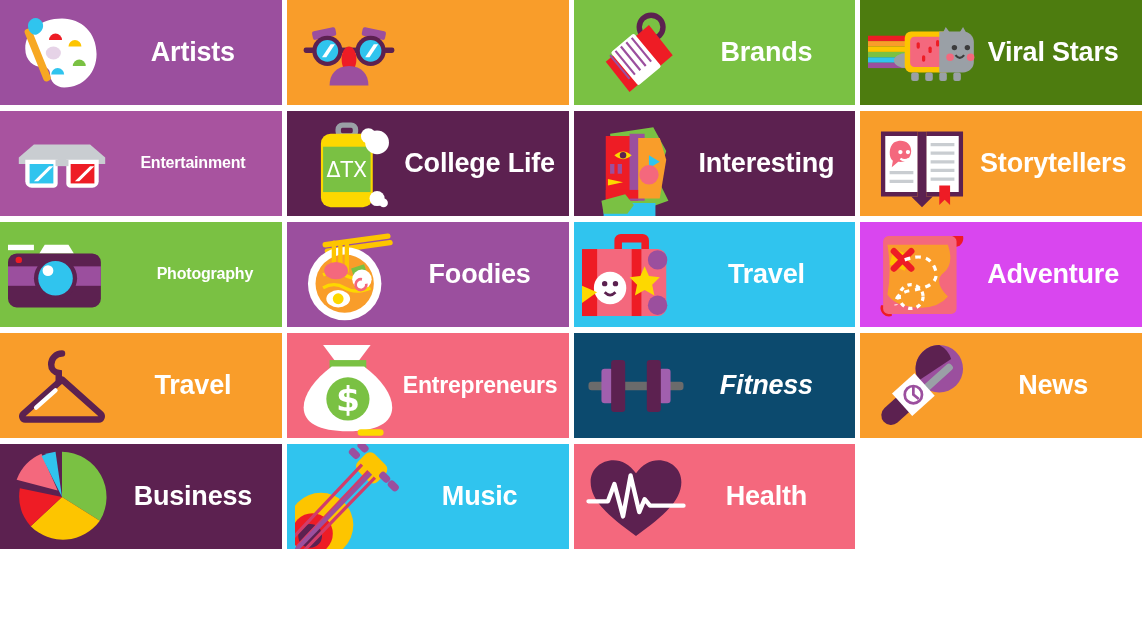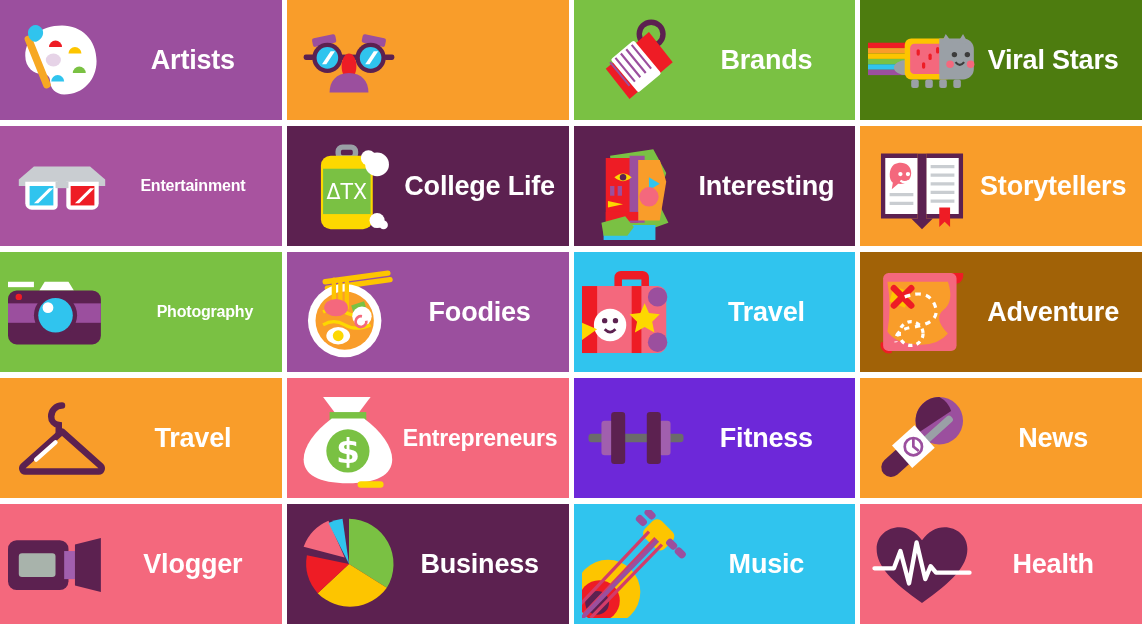--- a/index.html
+++ b/index.html
@@ -10,21 +10,21 @@
     font-family: "Liberation Sans", sans-serif;
     overflow: hidden;
   }
   #grid {
     display: grid;
     grid-template-columns: repeat(4, 1fr);
     grid-template-rows: repeat(5, 1fr);
     column-gap: 5px;
     row-gap: 6px;
     width: 1142px;
-    height: 624px;
+    height: 549px;
   }
   .tile {
     position: relative;
     display: flex;
     align-items: center;
     justify-content: flex-start;
     overflow: hidden;
     cursor: pointer;
   }
   .tile-icon {
@@ -261,21 +261,21 @@
     <path d="M58 42l4 9 10 1-7 7 2 10-9-5-9 5 2-10-7-7 10-1z" fill="#fdd800"></path>
     <circle cx="26" cy="62" r="15" fill="#fff"></circle>
     <circle cx="21" cy="58" r="2.5" fill="#5c2150"></circle>
           <circle cx="31" cy="58" r="2.5" fill="#5c2150"></circle>
     <path d="M21 66q5 5 10 0" stroke="#5c2150" stroke-width="2.5" fill="none"></path>
     <path d="M0 60l14 6-14 10z" fill="#fdd800"></path>
   </svg>
       </div>
       <div class="tile-label">Travel</div>
     </div>
-    <div class="tile" style="background: #a16207;">
+    <div class="tile" style="background: #d946ef;">
       <div class="tile-icon">
         <svg viewBox="0 0 100 100">
     <path d="M78 14h10a8 8 0 01-8 10z" fill="#ee1c25"></path>
     <path d="M12 78h10v10a8 8 0 01-10-10z" fill="#ee1c25"></path>
     <rect x="14" y="14" width="68" height="72" rx="5" fill="#f4687d"></rect>
     <path d="M18 22h56q6 18-4 26t4 22q-10 12-30 10t-26-12q4-22-0-46z" fill="#f99d2a"></path>
     <path d="M24 26l16 6-6 14-14-6z" fill="#fdc500"></path>
     <g stroke="#ee1c25" stroke-width="6" stroke-linecap="round">
             <path d="M24 28l16 16M40 28L24 44"></path>
           </g>
@@ -301,21 +301,21 @@
     <path d="M26 12h44l-12 16H38z" fill="#fff"></path>
     <rect x="32" y="26" width="34" height="8" fill="#7ac143"></rect>
     <path d="M34 32h30c16 12 26 26 26 38 0 14-14 22-41 22S8 84 8 70c0-12 10-26 26-38z" fill="#fff"></path>
     <circle cx="49" cy="62" r="20" fill="#7ac143"></circle>
     <text x="49" y="73" font-family="DejaVu Sans, sans-serif" font-weight="bold" font-size="32" fill="#fff" text-anchor="middle">$</text>
     <rect x="58" y="90" width="24" height="6" rx="3" fill="#fdd800"></rect>
   </svg>
       </div>
       <div class="tile-label xs">Entrepreneurs</div>
     </div>
-    <div class="tile" style="background: #6d28d9;">
+    <div class="tile" style="background: #0c4a6e; font-style: italic;">
       <div class="tile-icon">
         <svg viewBox="0 0 100 100">
     <rect x="6" y="46" width="88" height="8" rx="3" fill="#6b6b6b"></rect>
     <rect x="18" y="34" width="11" height="32" rx="3" fill="#a15fae"></rect>
     <rect x="71" y="34" width="11" height="32" rx="3" fill="#a15fae"></rect>
     <rect x="27" y="26" width="13" height="48" rx="3" fill="#5c2150"></rect>
     <rect x="60" y="26" width="13" height="48" rx="3" fill="#5c2150"></rect>
   </svg>
       </div>
       <div class="tile-label">Fitness</div>
@@ -327,31 +327,20 @@
     <circle cx="66" cy="34" r="22" fill="#9b4f9e"></circle>
     <path d="M66 12a22 22 0 00-19 33l30-20A22 22 0 0066 12z" fill="#5c2150"></path>
     <rect x="44" y="40" width="38" height="7" rx="3" transform="rotate(-42 63 43)" fill="#9aa0a6"></rect>
     <rect x="28" y="44" width="28" height="28" transform="rotate(-42 42 58)" fill="#fff"></rect>
     <circle cx="42" cy="58" r="8" fill="none" stroke="#9b4f9e" stroke-width="2.5"></circle>
     <path d="M42 50v8l5 4" stroke="#9b4f9e" stroke-width="2.5" fill="none"></path>
   </svg>
       </div>
       <div class="tile-label">News</div>
     </div>
-    <div class="tile" style="background: rgb(244, 104, 125);">
-      <div class="tile-icon">
-        <svg viewBox="0 0 100 100">
-    <rect x="0" y="28" width="56" height="46" rx="8" fill="#5c2150"></rect>
-    <rect x="10" y="40" width="34" height="22" rx="3" fill="#a8b3ab"></rect>
-    <rect x="52" y="38" width="10" height="26" fill="#a15fae"></rect>
-    <path d="M62 32l24-6v50l-24-6z" fill="#5c2150"></path>
-  </svg>
-      </div>
-      <div class="tile-label">Vlogger</div>
-    </div>
     <div class="tile" style="background: rgb(92, 33, 80);">
       <div class="tile-icon">
         <svg viewBox="0 0 100 100">
     <path d="M50 50L50 8A42 42 0 0185 72z" fill="#7ac143"></path>
     <path d="M50 50l35 22A42 42 0 0121 77z" fill="#fdc500"></path>
     <path d="M50 50L21 77A42 42 0 0111 42z" fill="#ee1c25"></path>
     <path d="M46 44L8 34A42 42 0 0131 10z" fill="#f4687d"></path>
     <path d="M50 50L31 12a42 42 0 0113-4z" fill="#30c4ee"></path>
   </svg>
       </div>

